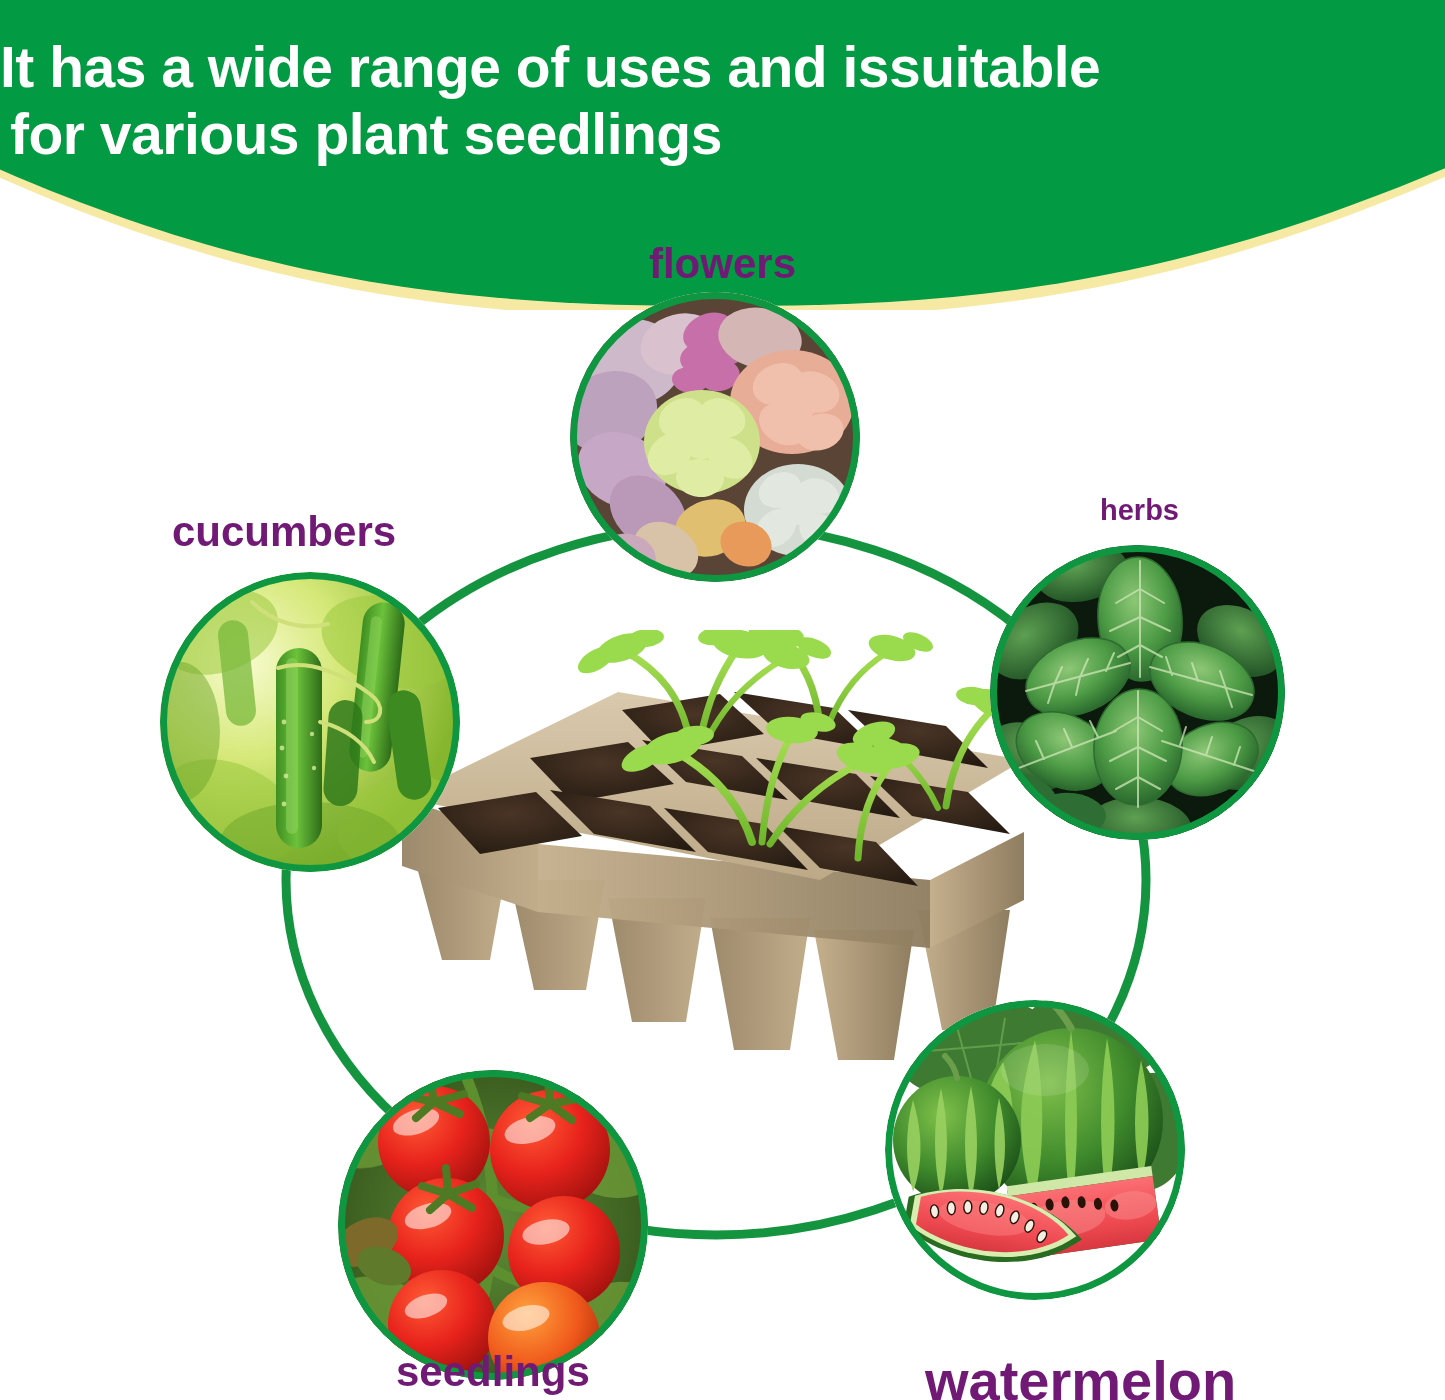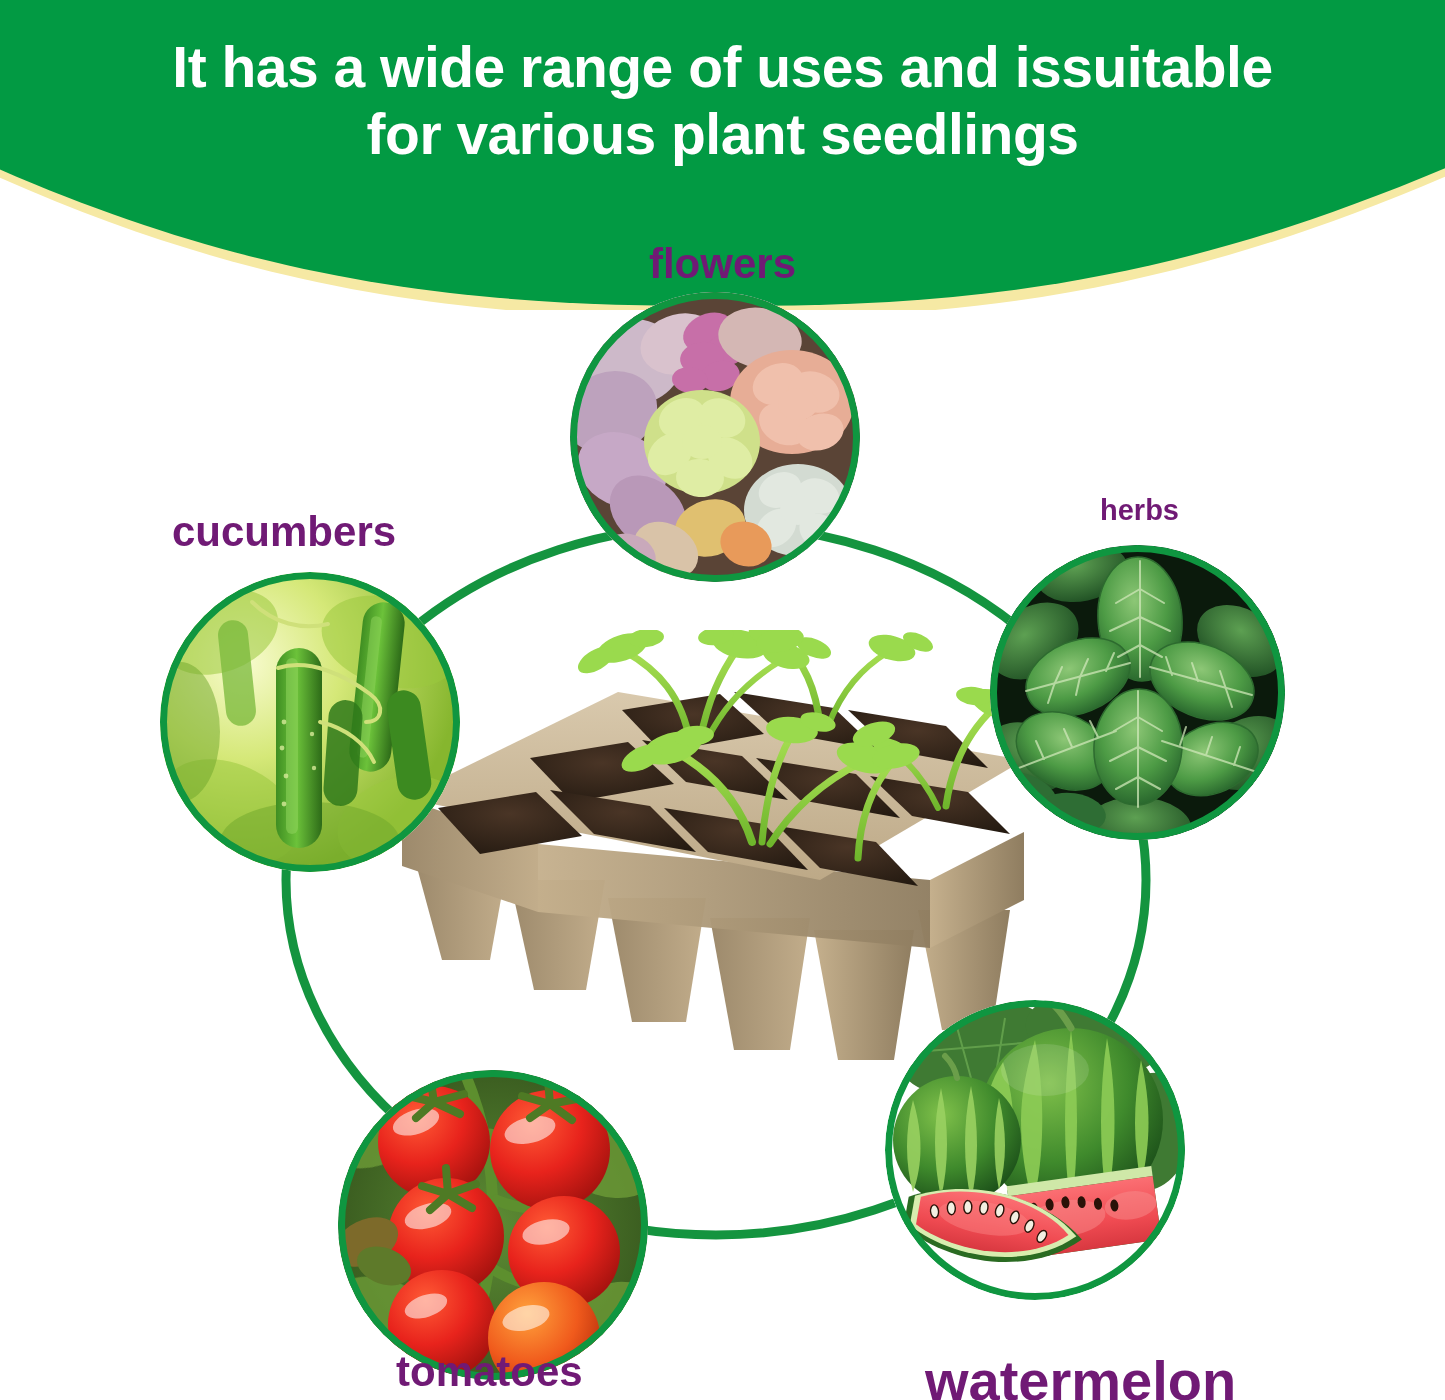--- a/index.html
+++ b/index.html
@@ -4,27 +4,27 @@
 <style>
   html,body{margin:0;padding:0;background:#fff;}
   body{width:1445px;height:1400px;overflow:hidden;font-family:"Liberation Sans",sans-serif;}
 
   #stage{position:relative;width:1445px;height:1400px;background:#ffffff;overflow:hidden;}
 
   
   #header-band{position:absolute;left:0;top:0;width:1445px;height:310px;overflow:hidden;}
   #header-band svg{position:absolute;left:0;top:0;}
   #header-title{
-    position:absolute;left:0;top:34px;width:1445px;text-align:center;
+    position:absolute;left:0;top:34px;width:1445px;text-align:left;
     color:#ffffff;font-weight:bold;font-size:57px;line-height:1.18;
     letter-spacing:-0.5px;font-family:"Liberation Sans",sans-serif;
     text-shadow:0 0 1px rgba(0,0,0,.12);
     z-index:4;
   }
-  #header-title .l2{display:block;}
+  #header-title .l2{display:block;padding-left:10px;}
 
   
   #ring-svg{position:absolute;left:0;top:0;width:1445px;height:1400px;z-index:1;pointer-events:none;}
 
   
   #tray-wrap{position:absolute;left:390px;top:630px;width:650px;height:460px;z-index:3;}
   #tray-wrap svg{display:block;}
 
   
   .bubble{position:absolute;border-radius:50%;overflow:hidden;z-index:5;
@@ -543,21 +543,21 @@
         </g>
 
         <g>
           <ellipse cx="28" cy="172" rx="34" ry="22" fill="#7d6a2a" transform="rotate(-26 28 172)"></ellipse>
           <ellipse cx="46" cy="196" rx="28" ry="18" fill="#5e7a2a" transform="rotate(20 46 196)"></ellipse>
         </g>
       </svg>
     </div>
     <div class="ring"></div>
   </div>
-  <div class="cap" id="c-tomatoes">tomatoes</div>
+  <div class="cap" id="c-tomatoes">seedlings</div>
 
   <div id="header-band">
     <svg width="1445" height="310" viewBox="0 0 1445 310">
 
       <path d="M-60,-10 L1505,-10 L1505,150 C1180,300 960,318 722,318 C484,318 250,300 -60,150 Z" fill="#F6E9A4"></path>
       <path d="M-60,-10 L1505,-10 L1505,142 C1180,290 960,306 722,306 C484,306 250,290 -60,142 Z" fill="#029A43"></path>
     </svg>
     <div id="header-title">
       <span class="l1">It has a wide range of uses and issuitable</span>
       <span class="l2">for various plant seedlings</span>

